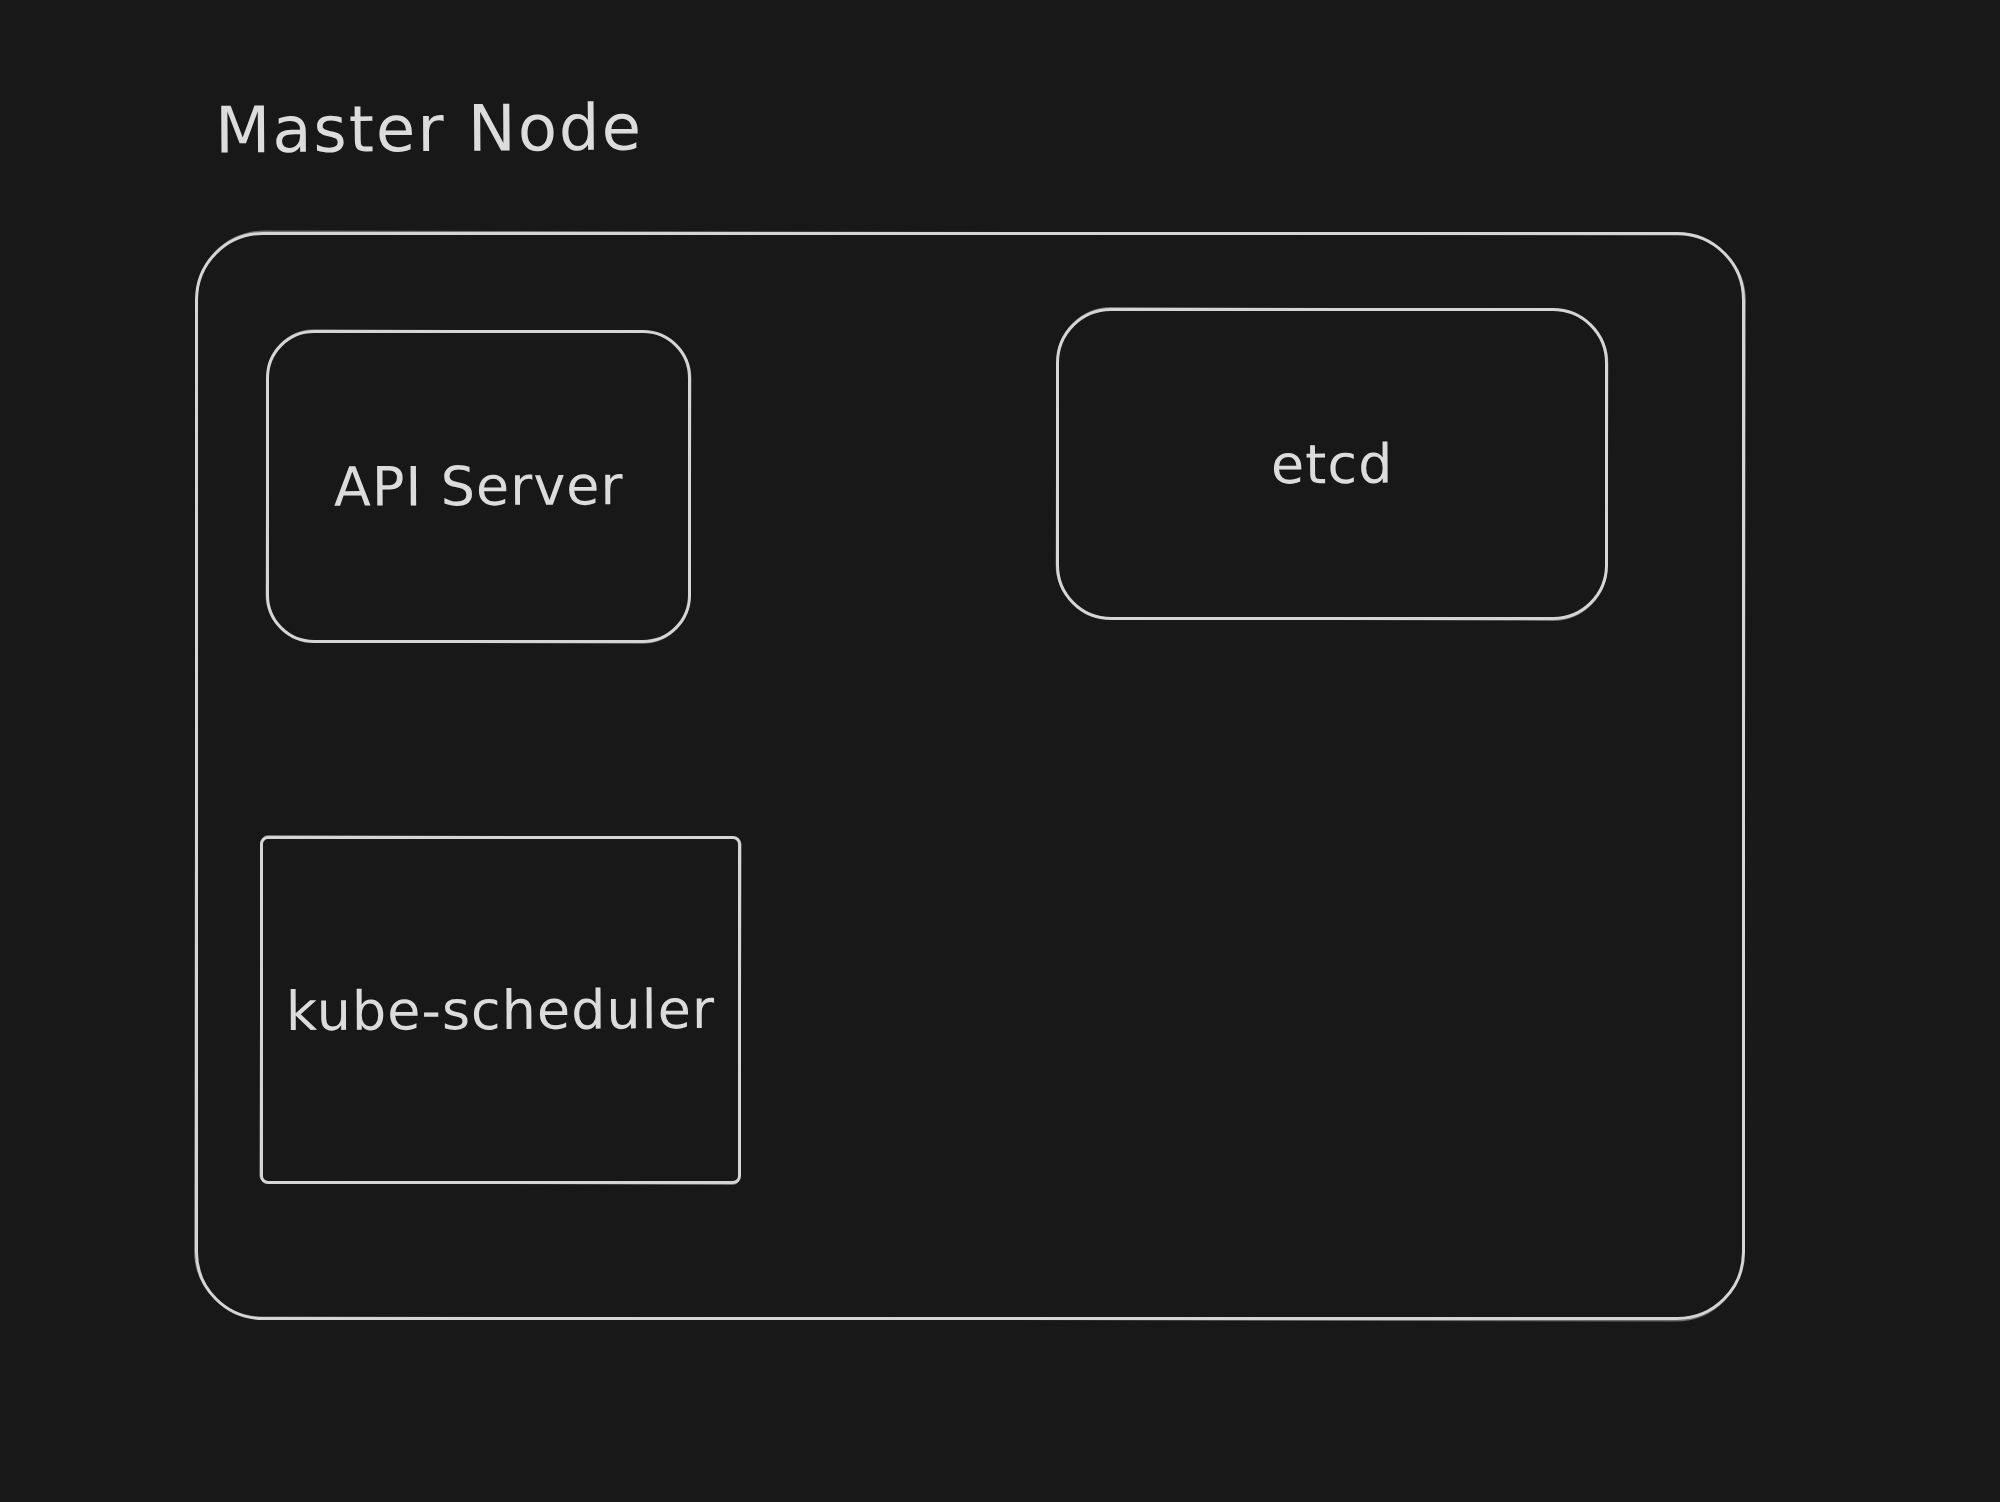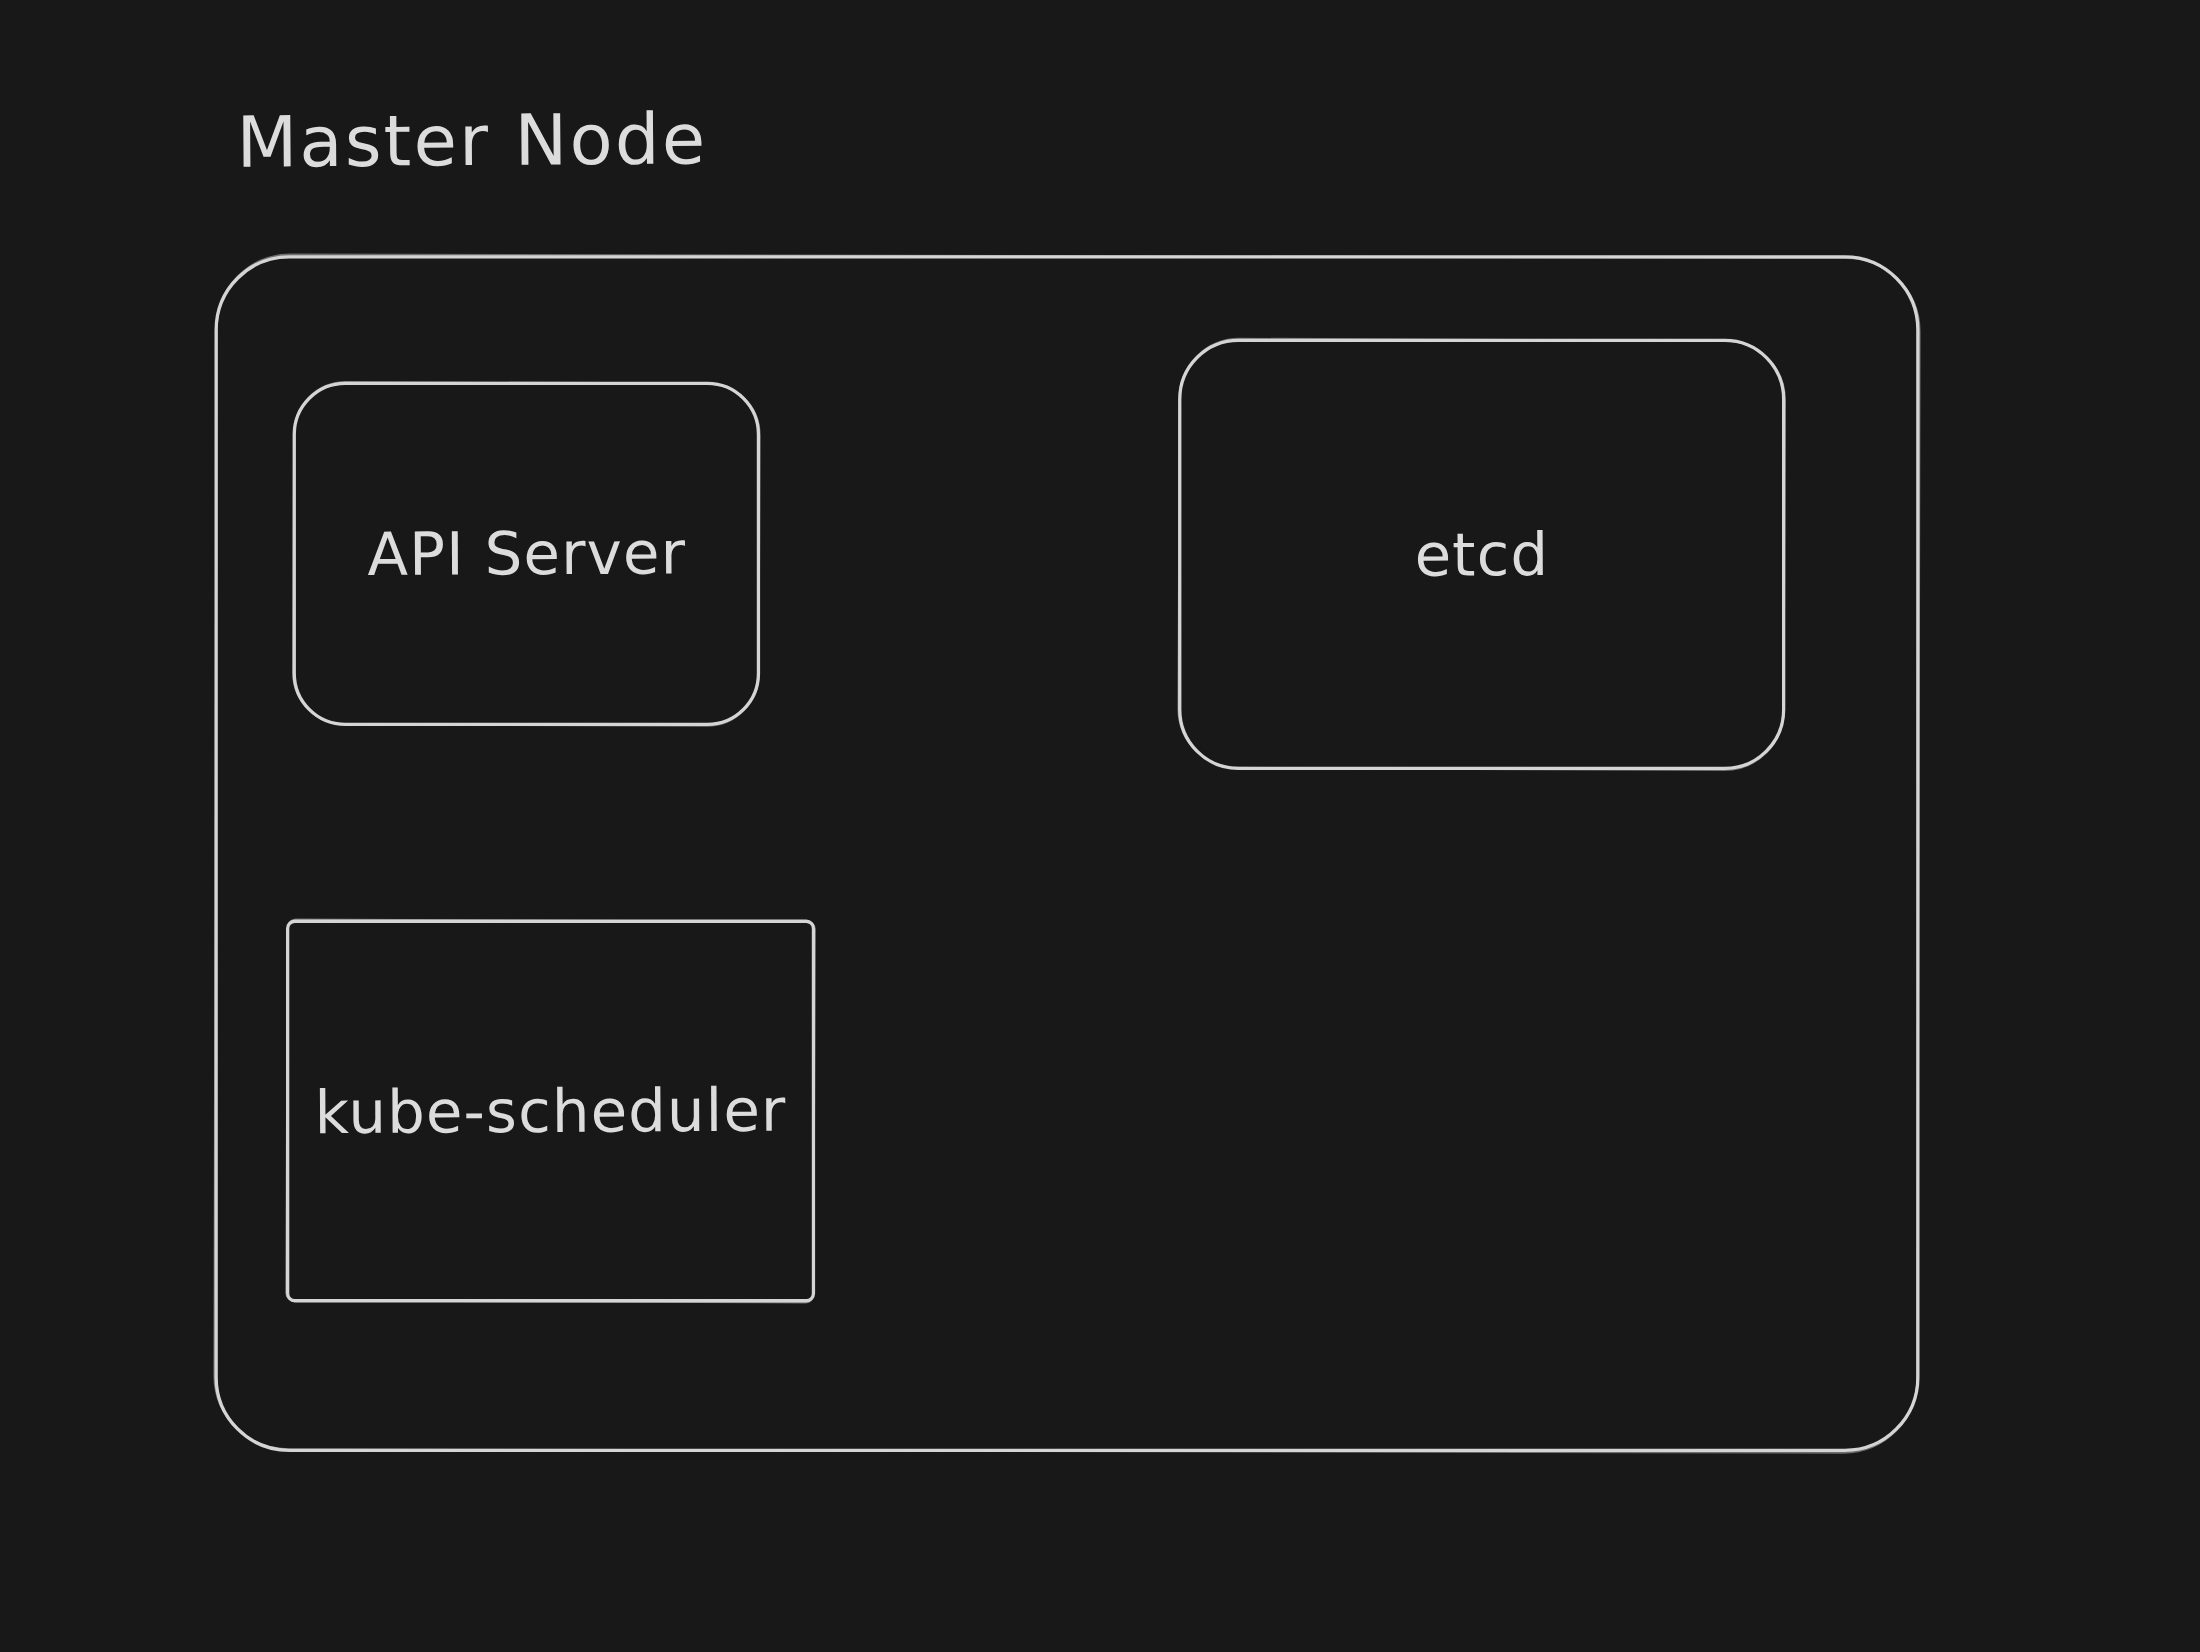--- a/index.html
+++ b/index.html
@@ -66,29 +66,27 @@
     white-space: nowrap;
     transform: rotate(-0.3deg);
   }
   
   .box-api-server {
     left: 68px;
     top: 95px;
     width: 425px;
     height: 313px;
     border-radius: 48px;
-    margin-top: 17px;
   }
   .box-etcd {
     left: 858px;
     top: 73px;
     width: 552px;
-    height: 392px;
+    height: 312px;
     border-radius: 55px;
-    margin-left: 15px;
   }
   .box-kube-scheduler {
     left: 62px;
     top: 601px;
     width: 481px;
     height: 348px;
     border-radius: 8px;
   }
   .box-kube-controller-manager {
     left: 711px;

